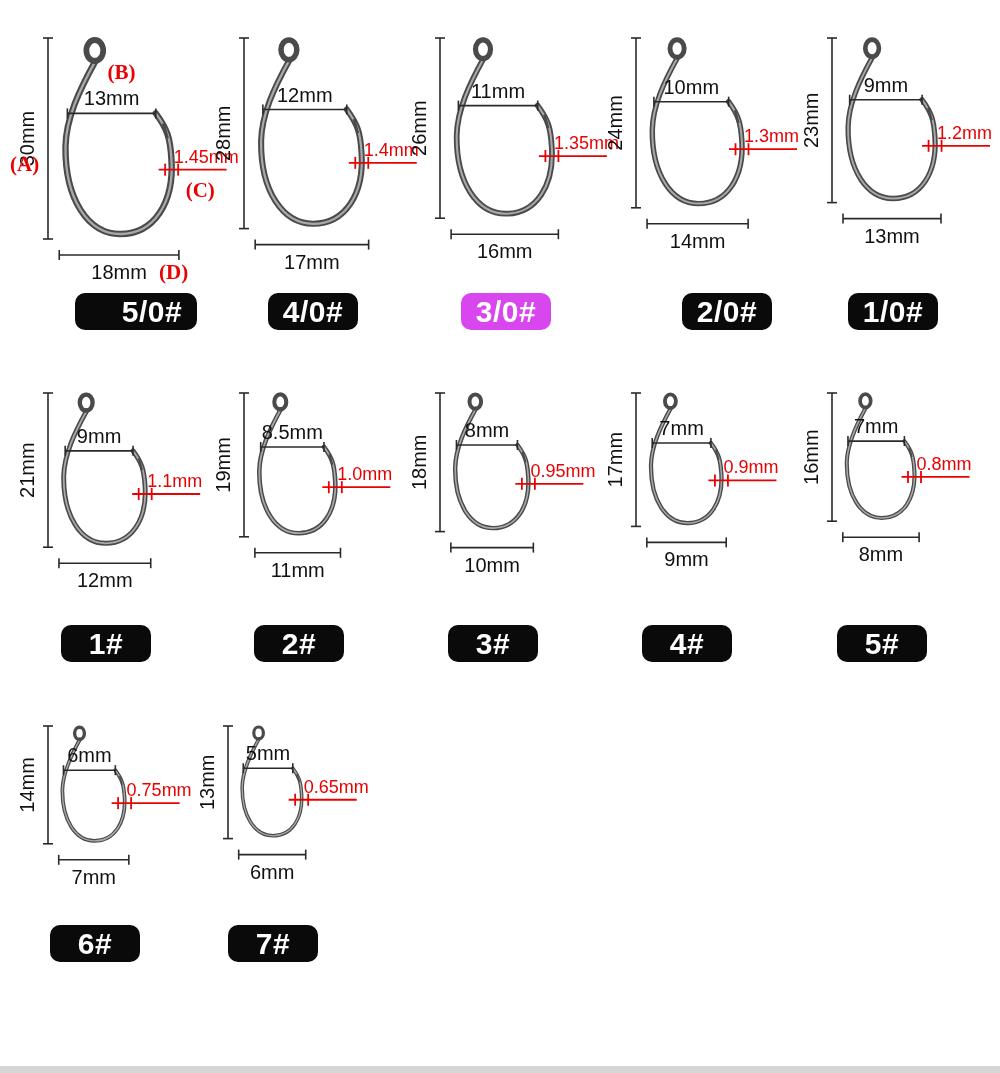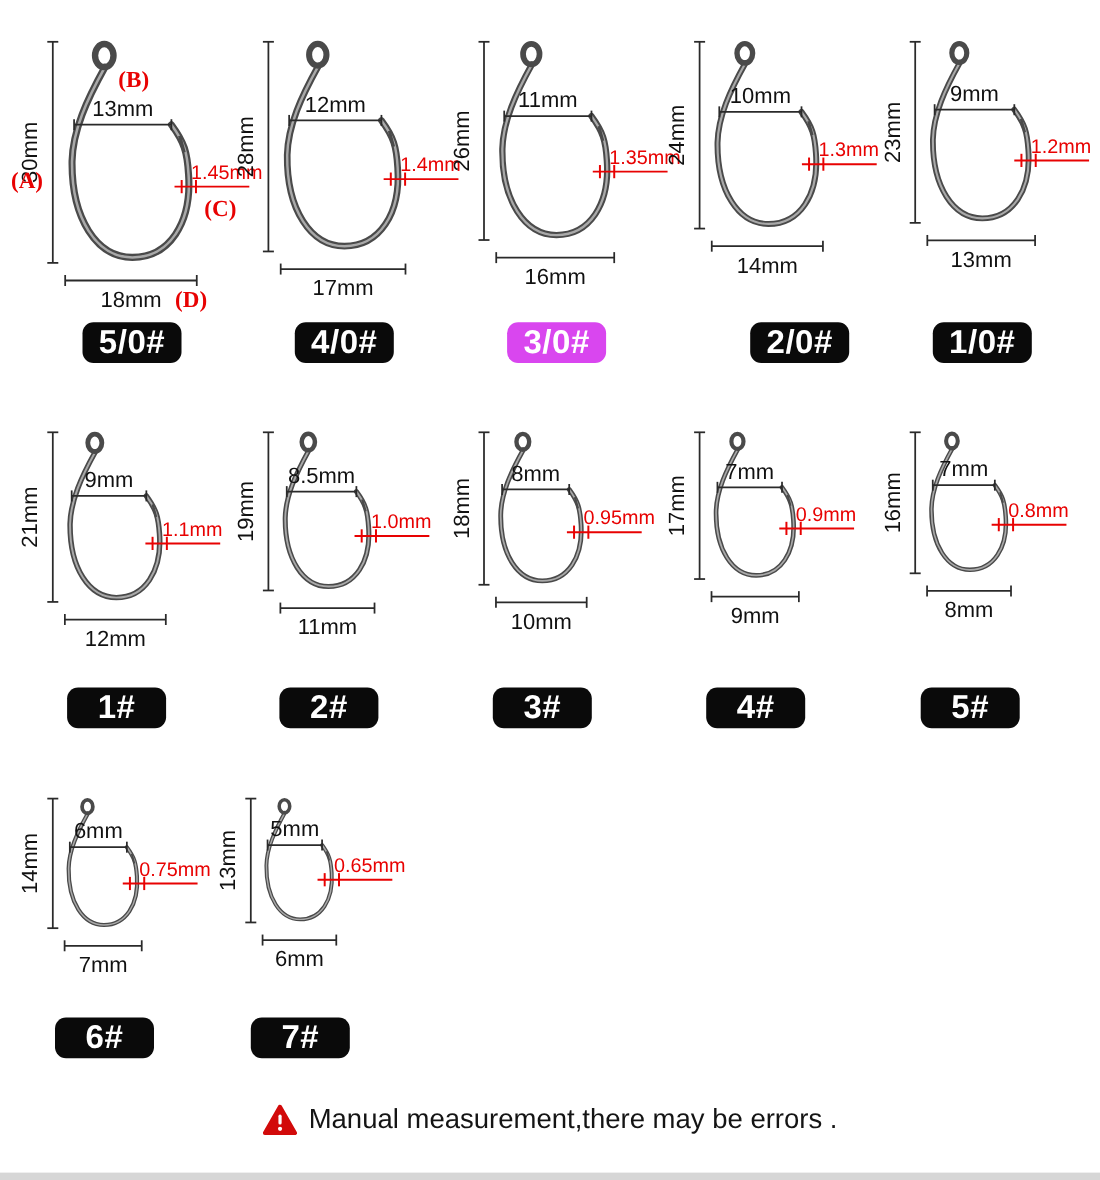--- a/index.html
+++ b/index.html
@@ -61,21 +61,21 @@
             <line x1="51.2462" y1="225" x2="170.88139999999999" y2="225"></line>
             <line x1="51.2462" y1="220" x2="51.2462" y2="230"></line>
             <line x1="170.88139999999999" y1="220" x2="170.88139999999999" y2="230"></line>
           </g>
           <text x="111.1" y="249.0" text-anchor="middle" font-size="20" fill="#111111">18mm</text>
           <text x="2.0" y="140.7" text-anchor="start" font-size="21" fill="#e80202" class="serif-red">(A)</text>
           <text x="113.6" y="49.4" text-anchor="middle" font-size="21" fill="#e80202" class="serif-red">(B)</text>
           <text x="177.7" y="166.7" text-anchor="start" font-size="21" fill="#e80202" class="serif-red">(C)</text>
           <text x="151.1" y="249.0" text-anchor="start" font-size="21" fill="#e80202" class="serif-red">(D)</text>
         </svg>
-    <div class="size-badge" style="background: rgb(10, 10, 10); left: 67px;">
+    <div class="size-badge" style="background: rgb(10, 10, 10); left: 67px; padding-left: 32px;">
       <span style="color: rgb(255, 255, 255);">5/0#</span>
     </div>
   </div>
       <div class="hook-card">
     <svg class="hook-svg" width="196" height="243">
           <path d="M 85.5 29.9 C 70.1 57.6, 57.7 84.2, 57.1 110.9 C 56.5 160.5, 78.4 193.8, 109.1 193.8 C 141.0 193.8, 160.5 164.3, 157.5 122.4 C 156.4 103.3, 154.0 94.7, 142.8 79.5" fill="none" stroke="#4a4a4a" stroke-width="6.0992" stroke-linecap="round"></path>
           <path d="M 85.5 29.9 C 70.1 57.6, 57.7 84.2, 57.1 110.9 C 56.5 160.5, 78.4 193.8, 109.1 193.8 C 141.0 193.8, 160.5 164.3, 157.5 122.4 C 156.4 103.3, 154.0 94.7, 142.8 79.5" fill="none" stroke="#a9a9a9" stroke-width="2.2" stroke-linecap="round"></path>
           <ellipse cx="84.9" cy="19.8" rx="7.9" ry="9.9" fill="none" stroke="#4a4a4a" stroke-width="5.5"></ellipse>
           <path d="M 149.9 89.0 L 153.8 103.3" stroke="#4a4a4a" stroke-width="2.7"></path>
           <g stroke="#2a2a2a" stroke-width="1.6">
@@ -456,23 +456,15 @@
             <line x1="117.71764" y1="131.60000000000002" x2="117.71764" y2="141.60000000000002"></line>
           </g>
           <text x="84.2" y="160.6" text-anchor="middle" font-size="20" fill="#111111">6mm</text>
         </svg>
     <div class="size-badge" style="background: rgb(10, 10, 10); left: 40px;">
       <span style="color: rgb(255, 255, 255);">7#</span>
     </div>
   </div>
     </div>
 
-  <div class="footer-note">
-    <svg id="warn-icon" width="31" height="28" viewBox="0 0 36 32">
-      <path id="warn-tri" d="M18 2 L34 30 L2 30 Z" stroke-width="4" stroke-linejoin="round" fill="#d20a0a" stroke="#d20a0a"></path>
-      <rect x="16.4" y="10.5" width="3.4" height="10.5" rx="1.7" fill="#ffffff"></rect>
-      <circle cx="18.1" cy="25.5" r="2.2" fill="#ffffff"></circle>
-    </svg>
-    <span class="note-text">Manual measurement,there may be errors .</span>
-  </div>
 
   <div class="bottom-bar" id="bottom-bar" style="background: rgb(214, 214, 214);"></div>
 </div>
 
 </body></html>

